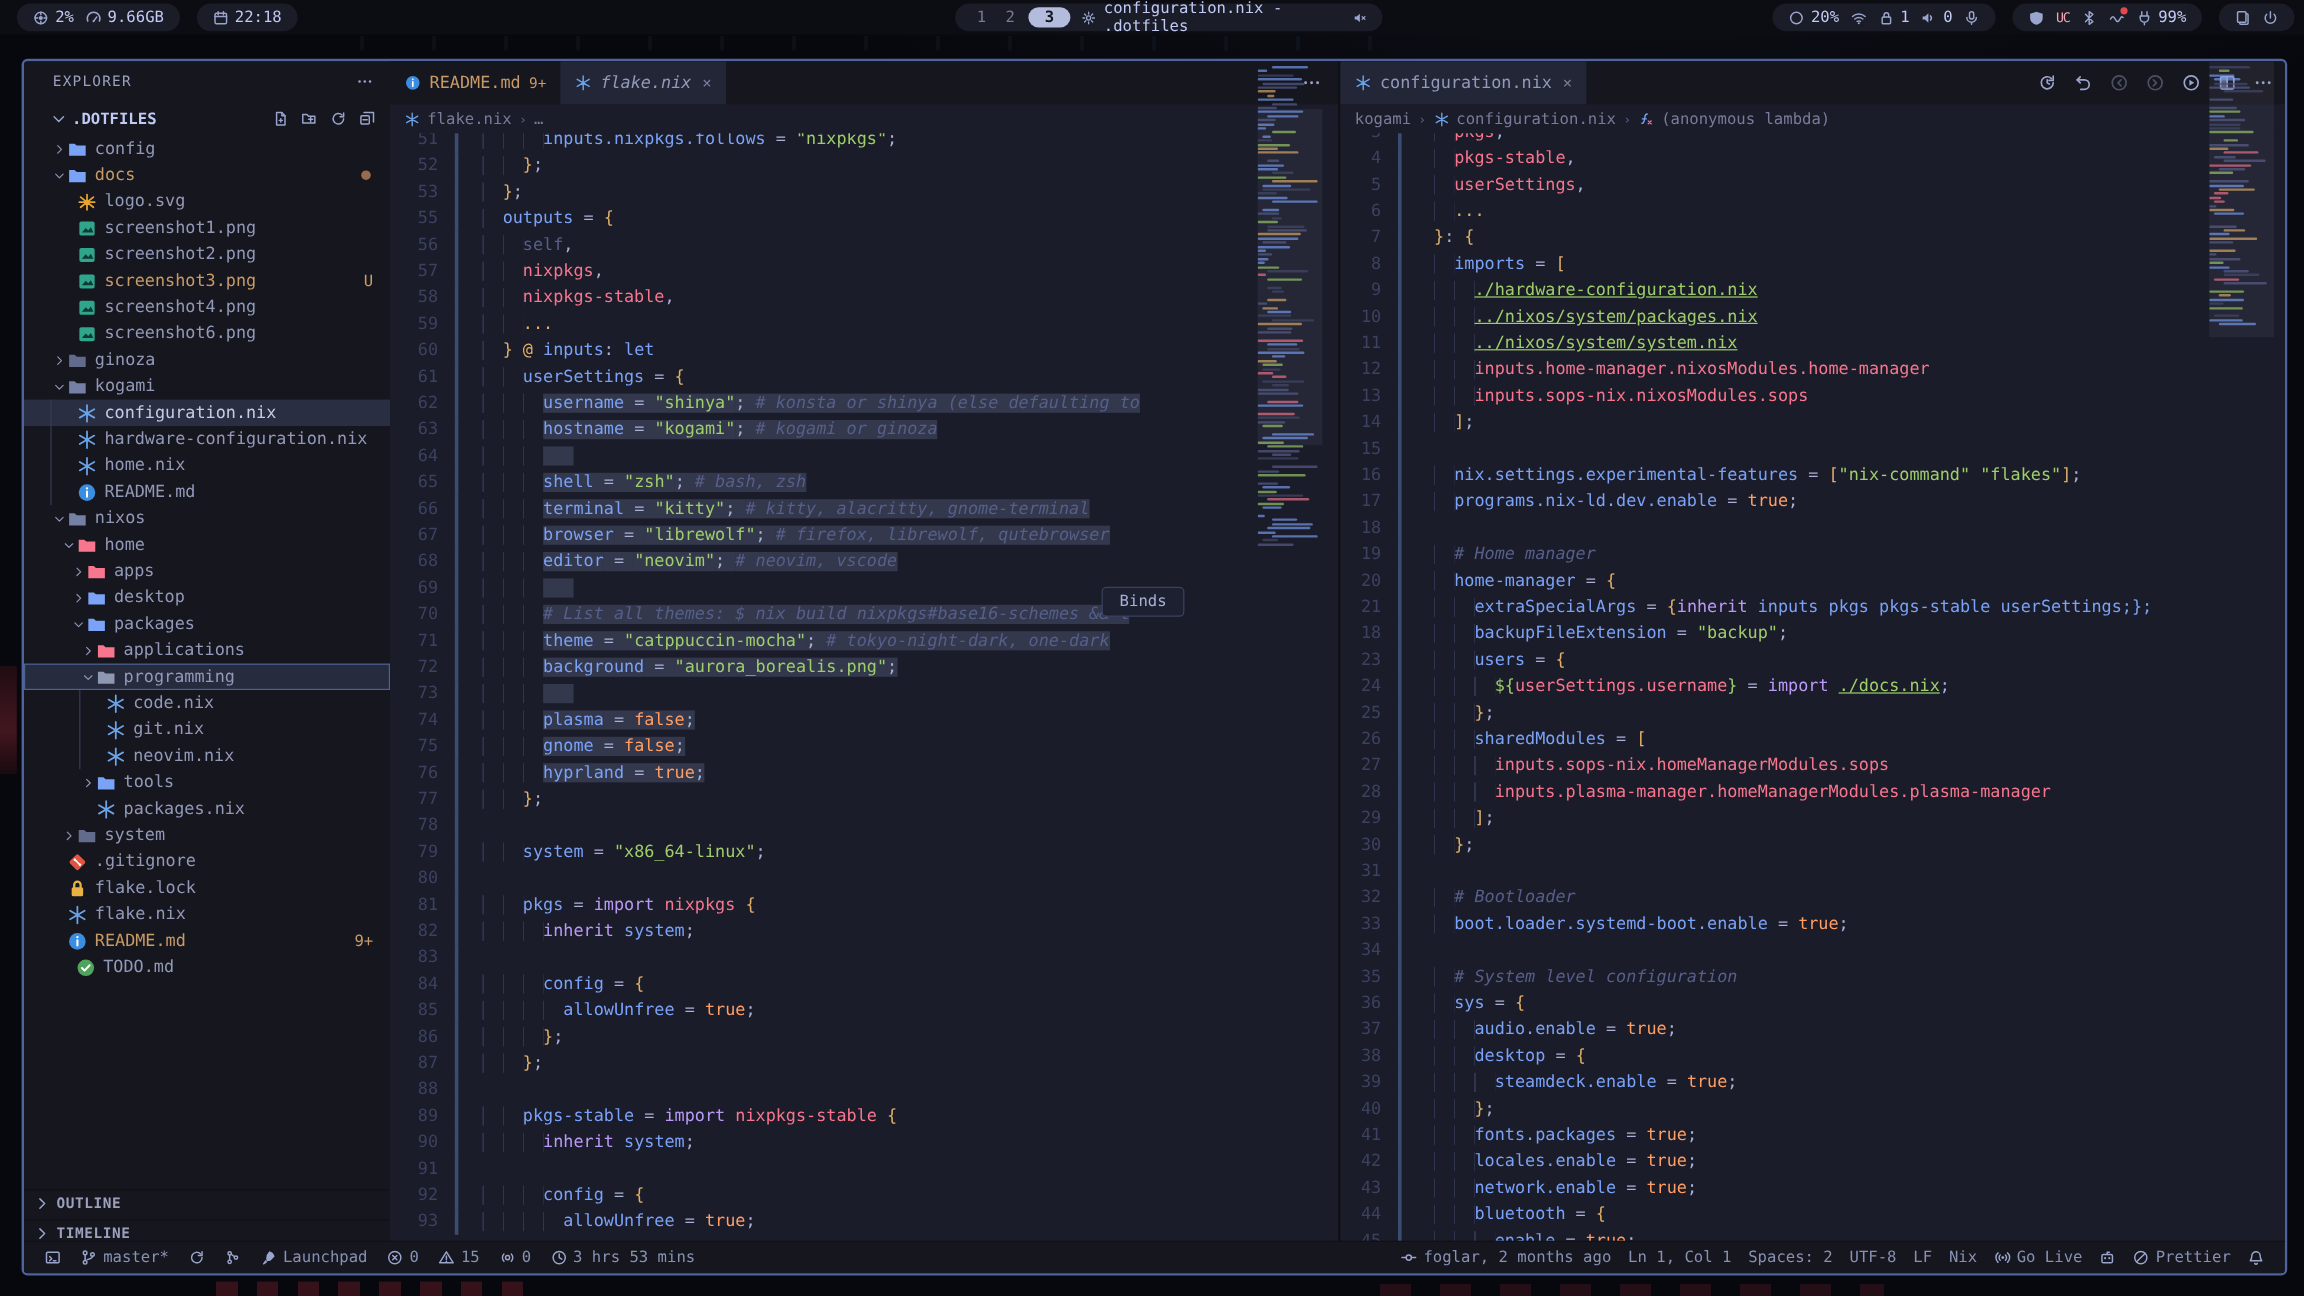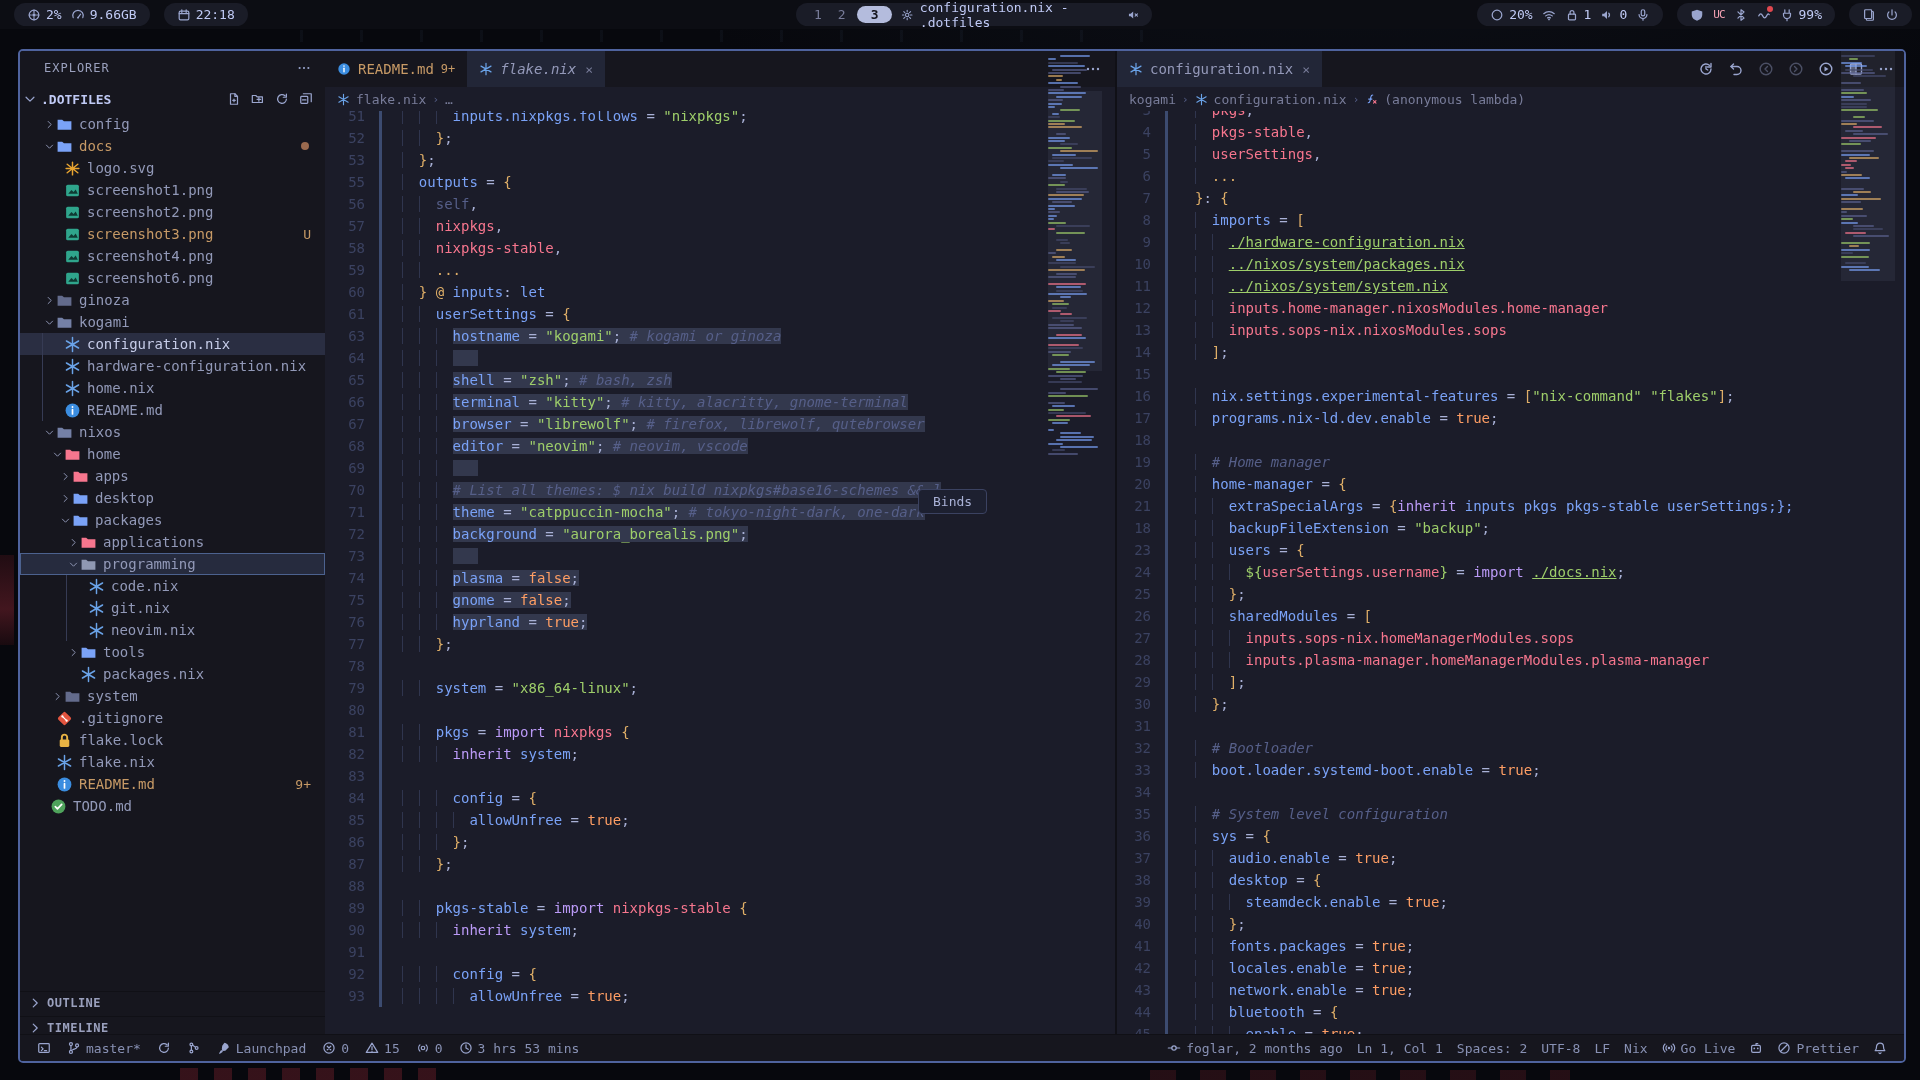--- a/index.html
+++ b/index.html
@@ -25,21 +25,21 @@
   .kbd-badge{color:#f7a3b5;font-size:11px;font-weight:normal;letter-spacing:-1px;}
   .reddot{position:absolute;width:6px;height:6px;border-radius:3px;background:#e0484f;right:-2px;top:-2px;}
   
   #window{position:absolute;left:18px;top:49px;width:1888px;height:1014px;background:#16161e;
     border:2px solid #4f639e;border-radius:5px;overflow:hidden;}
   
   #sidebar{position:absolute;left:0;top:0;width:305px;height:985px;background:#16161e;color:#8f96b5;}
   #exp-header{position:absolute;left:0;top:0;width:100%;height:34px;display:flex;align-items:center;
     padding:0 14px 0 24px;font-size:12px;letter-spacing:1px;color:#9aa0bd;justify-content:space-between;}
   #root-row{position:absolute;left:0;top:36px;width:100%;height:24px;display:flex;align-items:center;
-    font-size:13px;font-weight:bold;color:#c0caf5;padding-left:3px;gap:4px;}
+    font-size:13px;font-weight:bold;color:#c0caf5;padding-left:22px;gap:4px;}
   #root-actions{margin-left:auto;display:flex;gap:10px;padding-right:12px;}
   #tree{position:absolute;left:0;top:62px;width:100%;height:878px;overflow:hidden;}
   .trow{position:relative;height:22px;display:flex;align-items:center;font-size:14px;
     color:#9299b8;white-space:nowrap;}
   .trow .arrow{width:14px;display:inline-flex;justify-content:center;color:#8f96b5;flex:none;}
   .trow .ficon{width:17px;height:16px;margin-right:6px;flex:none;display:inline-flex;align-items:center;justify-content:center;}
   .trow.selected{background:#2a2e42;color:#c6cce8;}
   .trow.outlined{background:#262b3e;outline:1px solid #4c628f;outline-offset:-1px;}
   .trow .badge{margin-left:auto;padding-right:14px;color:#c79a66;font-size:13px;}
   .trow.mod{color:#c79a66;}
@@ -646,21 +646,21 @@
           <span class="ficon">
             <svg viewBox="0 0 16 16" fill="none" stroke="currentColor" stroke-width="1.4" stroke-linecap="round" stroke-linejoin="round">
               <circle cx="8" cy="8" r="6.5" fill="#3b8de0" stroke="none"></circle>
               <path d="M8 7.2v4" stroke="#fff" stroke-width="1.6"></path>
               <circle cx="8" cy="4.7" r=".9" fill="#fff" stroke="none"></circle>
             </svg>
           </span>
           <span>README.md</span>
           <span class="badge">9+</span>
         </div>
-        <div class="trow" style="padding-left: 16px;">
+        <div class="trow" style="padding-left: 29px;">
           <span class="arrow"></span>
           <span class="ficon">
             <svg viewBox="0 0 16 16" fill="none" stroke="currentColor" stroke-width="1.4" stroke-linecap="round" stroke-linejoin="round">
               <circle cx="8" cy="8" r="6.5" fill="#4fa35c" stroke="none"></circle>
               <path d="M5 8.2l2 2 4-4.2" stroke="#fff" stroke-width="1.6"></path>
             </svg>
           </span>
           <span>TODO.md</span>
         </div>
         <div class="tguide" style="left: 22px; top: 220px; height: 88px;"></div>
@@ -730,20 +730,21 @@
         <div class="cl" style="margin-top: -6px;"><span class="ln">51</span><span class="gitbar"></span><span class="lc"><span class="tk-w ind">      </span><span class="tk-k">inputs.nixpkgs.follows</span><span class="tk-o"> = </span><span class="tk-s">"nixpkgs"</span><span class="tk-o">;</span></span></div>
         <div class="cl"><span class="ln">52</span><span class="gitbar"></span><span class="lc"><span class="tk-w ind">    </span><span class="tk-b">}</span><span class="tk-o">;</span></span></div>
         <div class="cl"><span class="ln">53</span><span class="gitbar"></span><span class="lc"><span class="tk-w ind">  </span><span class="tk-b">}</span><span class="tk-o">;</span></span></div>
         <div class="cl"><span class="ln">55</span><span class="gitbar"></span><span class="lc"><span class="tk-w ind">  </span><span class="tk-k">outputs</span><span class="tk-o"> = </span><span class="tk-b">{</span></span></div>
         <div class="cl"><span class="ln">56</span><span class="gitbar"></span><span class="lc"><span class="tk-w ind">    </span><span class="tk-g">self</span><span class="tk-o">,</span></span></div>
         <div class="cl"><span class="ln">57</span><span class="gitbar"></span><span class="lc"><span class="tk-w ind">    </span><span class="tk-r">nixpkgs</span><span class="tk-o">,</span></span></div>
         <div class="cl"><span class="ln">58</span><span class="gitbar"></span><span class="lc"><span class="tk-w ind">    </span><span class="tk-r">nixpkgs-stable</span><span class="tk-o">,</span></span></div>
         <div class="cl"><span class="ln">59</span><span class="gitbar"></span><span class="lc"><span class="tk-w ind">    </span><span class="tk-b">...</span></span></div>
         <div class="cl"><span class="ln">60</span><span class="gitbar"></span><span class="lc"><span class="tk-w ind">  </span><span class="tk-b">}</span><span class="tk-b"> @ </span><span class="tk-k">inputs</span><span class="tk-o">: </span><span class="tk-k">let</span></span></div>
         <div class="cl"><span class="ln">61</span><span class="gitbar"></span><span class="lc"><span class="tk-w ind">    </span><span class="tk-k">userSettings</span><span class="tk-o"> = </span><span class="tk-b">{</span></span></div>
+        <div class="cl"><span class="ln">62</span><span class="gitbar"></span><span class="lc"><span class="tk-w ind">      </span><span class="tk-k selbg">username</span><span class="tk-o selbg"> = </span><span class="tk-s selbg">"shinya"</span><span class="tk-o selbg">; </span><span class="tk-c selbg"># konsta or shinya (else defaulting to</span></span></div>
         <div class="cl"><span class="ln">63</span><span class="gitbar"></span><span class="lc"><span class="tk-w ind">      </span><span class="tk-k selbg">hostname</span><span class="tk-o selbg"> = </span><span class="tk-s selbg">"kogami"</span><span class="tk-o selbg">; </span><span class="tk-c selbg"># kogami or ginoza</span></span></div>
         <div class="cl"><span class="ln">64</span><span class="gitbar"></span><span class="lc"><span class="tk-w ind">      </span><span class="tk-w selbg">   </span></span></div>
         <div class="cl"><span class="ln">65</span><span class="gitbar"></span><span class="lc"><span class="tk-w ind">      </span><span class="tk-k selbg">shell</span><span class="tk-o selbg"> = </span><span class="tk-s selbg">"zsh"</span><span class="tk-o selbg">; </span><span class="tk-c selbg"># bash, zsh</span></span></div>
         <div class="cl"><span class="ln">66</span><span class="gitbar"></span><span class="lc"><span class="tk-w ind">      </span><span class="tk-k selbg">terminal</span><span class="tk-o selbg"> = </span><span class="tk-s selbg">"kitty"</span><span class="tk-o selbg">; </span><span class="tk-c selbg"># kitty, alacritty, gnome-terminal</span></span></div>
         <div class="cl"><span class="ln">67</span><span class="gitbar"></span><span class="lc"><span class="tk-w ind">      </span><span class="tk-k selbg">browser</span><span class="tk-o selbg"> = </span><span class="tk-s selbg">"librewolf"</span><span class="tk-o selbg">; </span><span class="tk-c selbg"># firefox, librewolf, qutebrowser</span></span></div>
         <div class="cl"><span class="ln">68</span><span class="gitbar"></span><span class="lc"><span class="tk-w ind">      </span><span class="tk-k selbg">editor</span><span class="tk-o selbg"> = </span><span class="tk-s selbg">"neovim"</span><span class="tk-o selbg">; </span><span class="tk-c selbg"># neovim, vscode</span></span></div>
         <div class="cl"><span class="ln">69</span><span class="gitbar"></span><span class="lc"><span class="tk-w ind">      </span><span class="tk-w selbg">   </span></span></div>
         <div class="cl"><span class="ln">70</span><span class="gitbar"></span><span class="lc"><span class="tk-w ind">      </span><span class="tk-c selbg"># List all themes: $ nix build nixpkgs#base16-schemes &amp;&amp; l</span></span></div>
         <div class="cl"><span class="ln">71</span><span class="gitbar"></span><span class="lc"><span class="tk-w ind">      </span><span class="tk-k selbg">theme</span><span class="tk-o selbg"> = </span><span class="tk-s selbg">"catppuccin-mocha"</span><span class="tk-o selbg">; </span><span class="tk-c selbg"># tokyo-night-dark, one-dark</span></span></div>
         <div class="cl"><span class="ln">72</span><span class="gitbar"></span><span class="lc"><span class="tk-w ind">      </span><span class="tk-k selbg">background</span><span class="tk-o selbg"> = </span><span class="tk-s selbg">"aurora_borealis.png"</span><span class="tk-o selbg">;</span></span></div>

